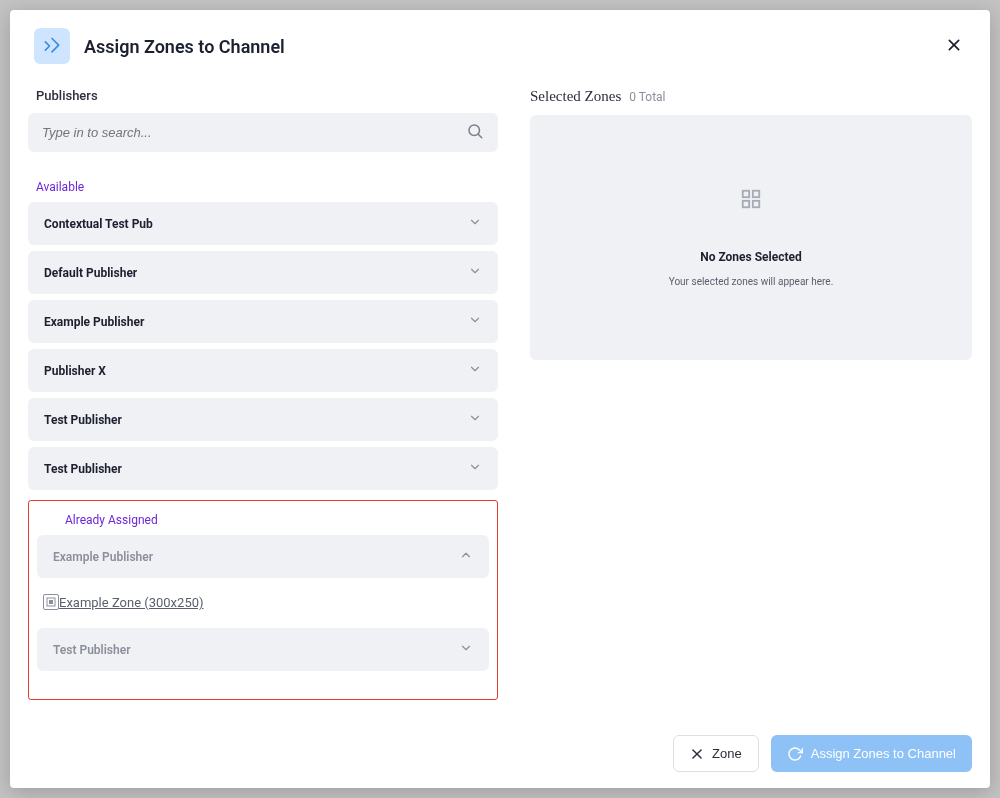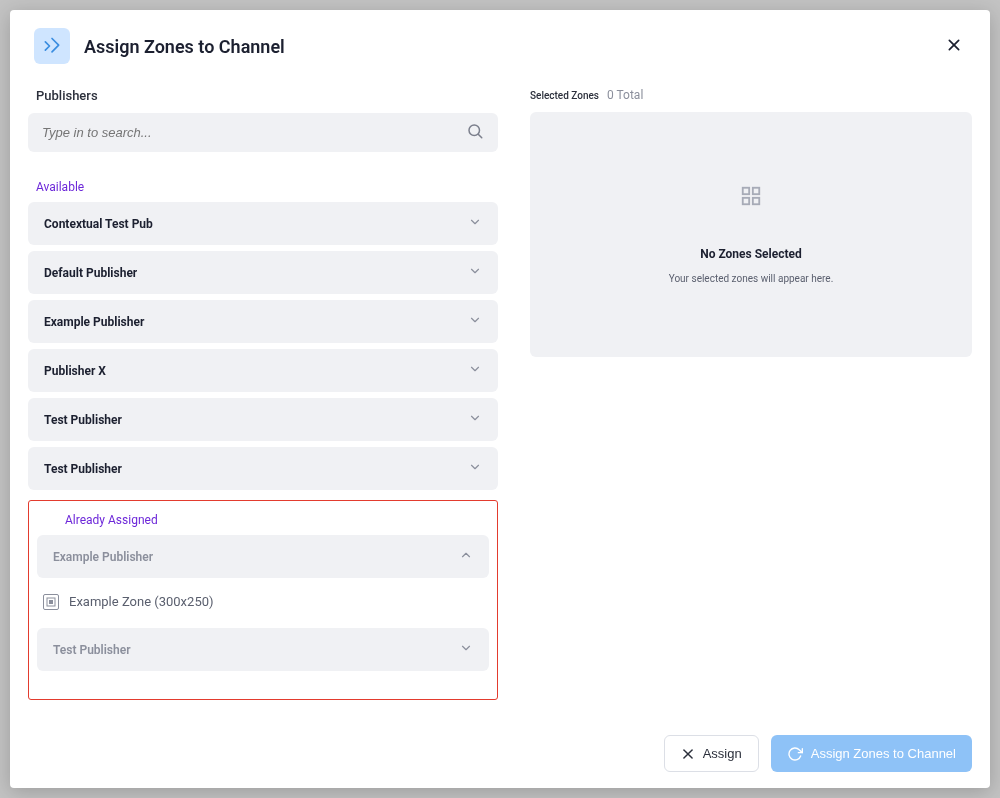--- a/index.html
+++ b/index.html
@@ -129,47 +129,49 @@
     color: #8b8f9c;
   }
   .assigned-box {
     border: 1.5px solid #e33b2e;
     border-radius: 3px;
     padding: 10px 8px 22px 8px;
     margin-top: 4px;
   }
   .zone-row {
     display: flex;
-    align-items: flex-start;
-    gap: 10px;
+    align-items: flex-end;
+    gap: 0;
     padding: 10px 6px 18px 6px;
     font-size: 13px;
     color: #5a5f6e;
+    text-decoration: underline;
   }
   .zone-icon-box {
     width: 16px;
     height: 16px;
     border: 1px solid #8b8f9c;
     border-radius: 2px;
     display: flex;
     align-items: center;
     justify-content: center;
     font-size: 9px;
     color: #8b8f9c;
   }
   .selected-header {
     display: flex;
     align-items: baseline;
     gap: 8px;
     padding: 6px 0 10px 0;
   }
   .selected-title {
-    font-size: 10px;
+    font-size: 15px;
     color: #2b2f3b;
     font-weight: 500;
+    font-family: Liberation Serif, serif;
   }
   .selected-count {
     font-size: 12px;
     color: #8b8f9c;
   }
   .empty-box {
     background: #f0f1f4;
     border-radius: 6px;
     flex: 0 0 auto;
     height: 245px;
@@ -345,21 +347,21 @@
     </div>
 
   </div>
 
   <div class="modal-footer">
     <button class="btn btn-secondary">
       <svg width="14" height="14" viewBox="0 0 24 24" fill="none" stroke="currentColor" stroke-width="2.5" stroke-linecap="round">
           <line x1="5" y1="5" x2="19" y2="19"></line>
           <line x1="19" y1="5" x2="5" y2="19"></line>
         </svg>
-      <span>Assign</span>
+      <span>Zone</span>
     </button>
     <button class="btn btn-primary">
       <svg width="16" height="16" viewBox="0 0 24 24" fill="none" stroke="currentColor" stroke-width="2" stroke-linecap="round" stroke-linejoin="round">
           <polyline points="23 4 23 10 17 10"></polyline>
           <path d="M20.49 15a9 9 0 1 1-2.12-9.36L23 10"></path>
         </svg>
       <span>Assign Zones to Channel</span>
     </button>
   </div>
 

